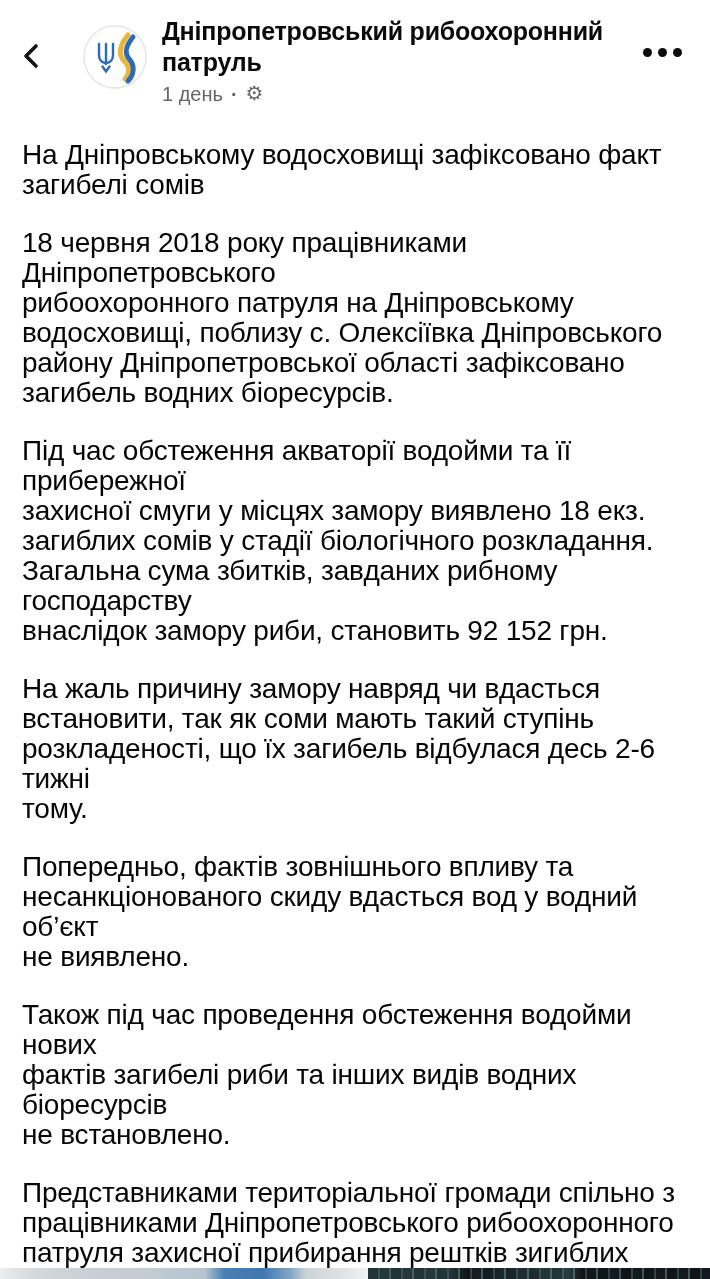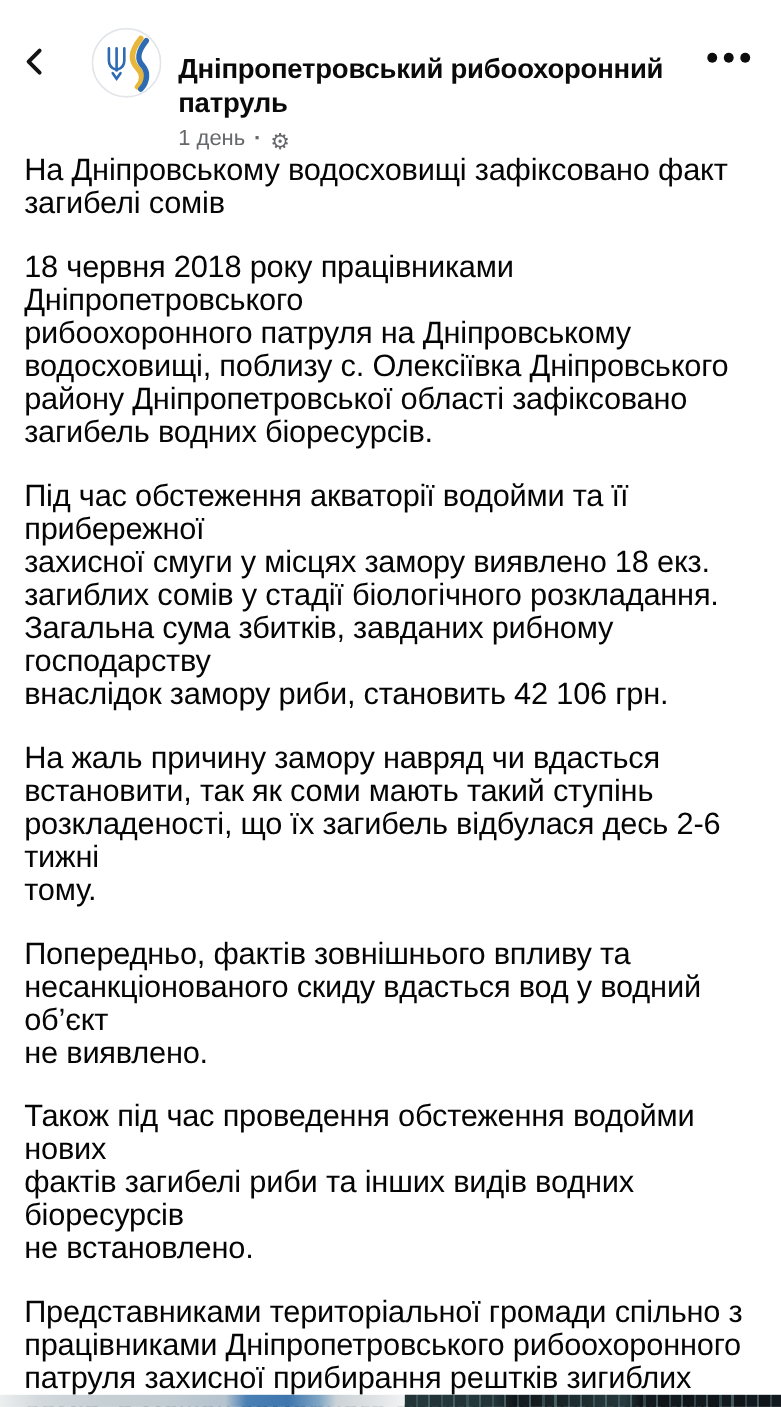--- a/index.html
+++ b/index.html
@@ -19,29 +19,29 @@
     position: absolute; left: 12px; top: 36px;
     width: 40px; height: 40px;
     background: none; border: none; padding: 4px; cursor: pointer;
   }
   .avatar-btn {
     position: absolute; left: 83px; top: 25px;
     width: 64px; height: 64px; padding: 0; border: none;
     background: none; border-radius: 50%; cursor: pointer;
   }
   .avatar-btn svg { display: block; }
-  .title-block { position: absolute; left: 162px; top: 16px; right: 70px; margin-top: 32px; }
+  .title-block { position: absolute; left: 162px; top: 16px; right: 70px; }
   .page-name {
     font-weight: 700; font-size: 25px; line-height: 31px;
     letter-spacing: -0.2px; white-space: pre-line; color: #0a0a0a;
     text-align: left; background: none; border: none; padding: 0; cursor: pointer;
     font-family: "Liberation Sans", sans-serif;
   }
   .meta-row {
-    margin-top: 5px; display: flex; align-items: flex-end; gap: 8px;
+    margin-top: 5px; display: flex; align-items: flex-start; gap: 8px;
     color: #65676b; font-size: 20px;
   }
   .gear-icon {
     font-family: "DejaVu Sans", sans-serif;
     font-size: 20px; line-height: 1; color: #65676b;
   }
   .sep-dot { font-weight: 700; }
   .more-btn {
     position: absolute; right: 22px; top: 42px;
     background: none; border: none; padding: 6px; cursor: pointer;
@@ -137,21 +137,21 @@
 загибелі сомів</p>
   <p>18 червня 2018 року працівниками Дніпропетровського
 рибоохоронного патруля на Дніпровському
 водосховищі, поблизу с. Олексіївка Дніпровського
 району Дніпропетровської області зафіксовано
 загибель водних біоресурсів.</p>
   <p>Під час обстеження акваторії водойми та її прибережної
 захисної смуги у місцях замору виявлено 18 екз.
 загиблих сомів у стадії біологічного розкладання.
 Загальна сума збитків, завданих рибному господарству
-внаслідок замору риби, становить 42 106 грн.</p>
+внаслідок замору риби, становить 92 152 грн.</p>
   <p>На жаль причину замору навряд чи вдасться
 встановити, так як соми мають такий ступінь
 розкладеності, що їх загибель відбулася десь 2-6 тижні
 тому.</p>
   <p>Попередньо, фактів зовнішнього впливу та
 несанкціонованого скиду вдасться вод у водний об’єкт
 не виявлено.</p>
   <p>Також під час проведення обстеження водойми нових
 фактів загибелі риби та інших видів водних біоресурсів
 не встановлено.</p>

